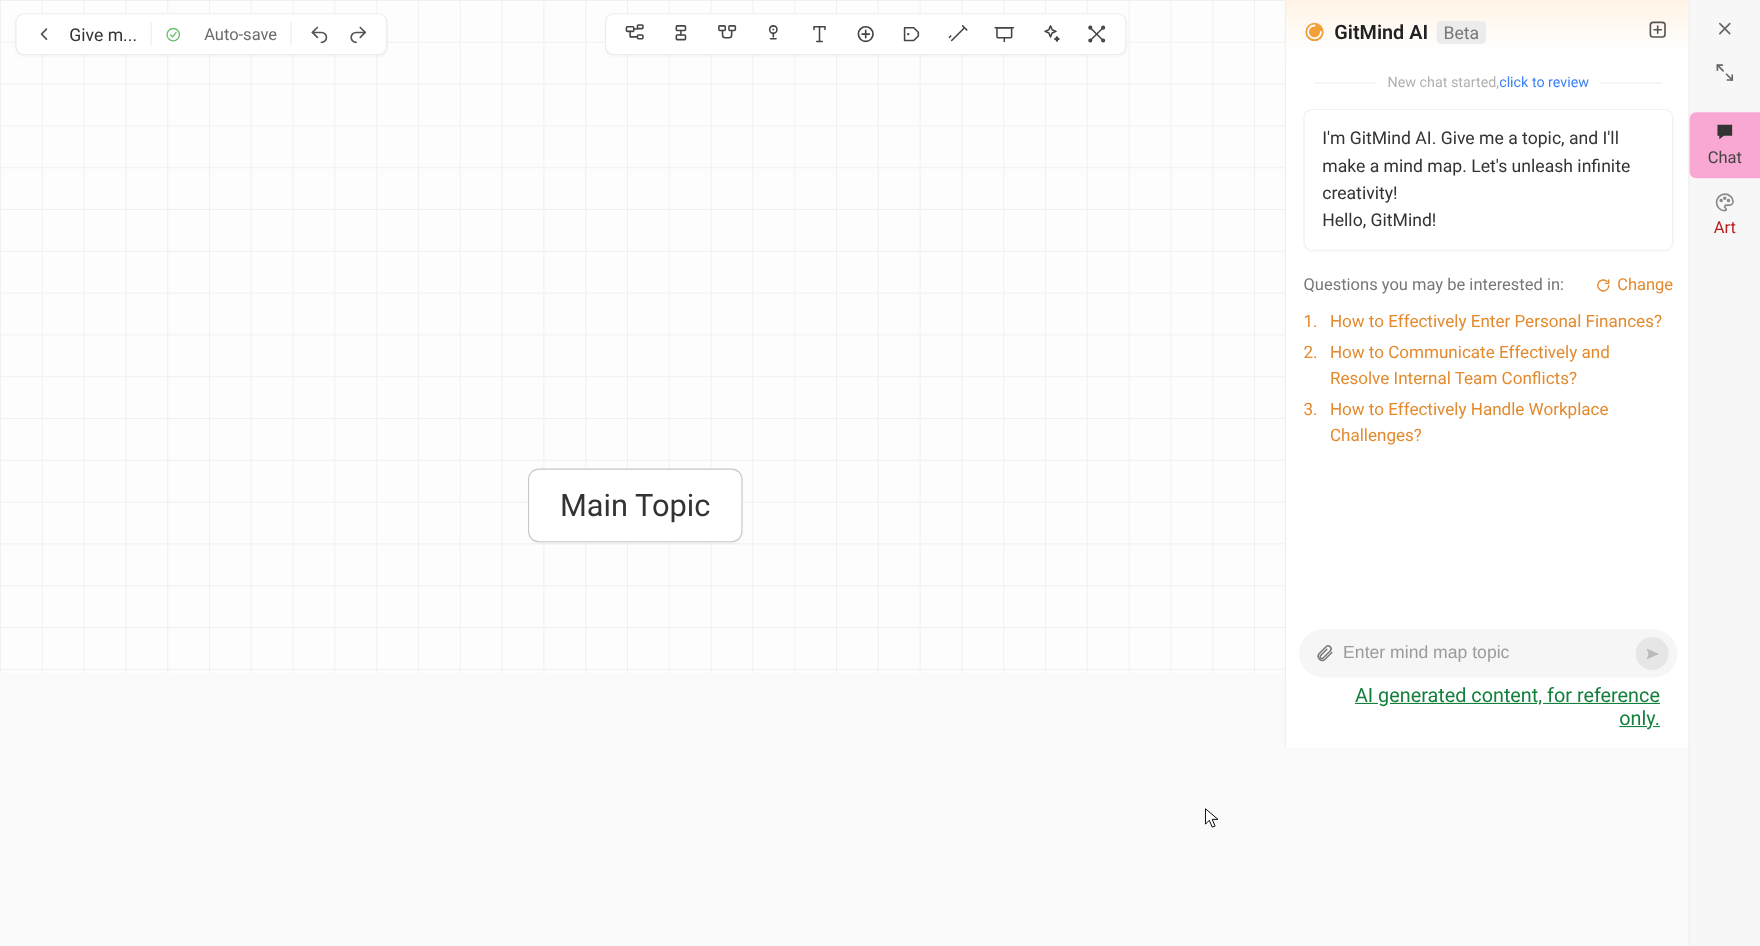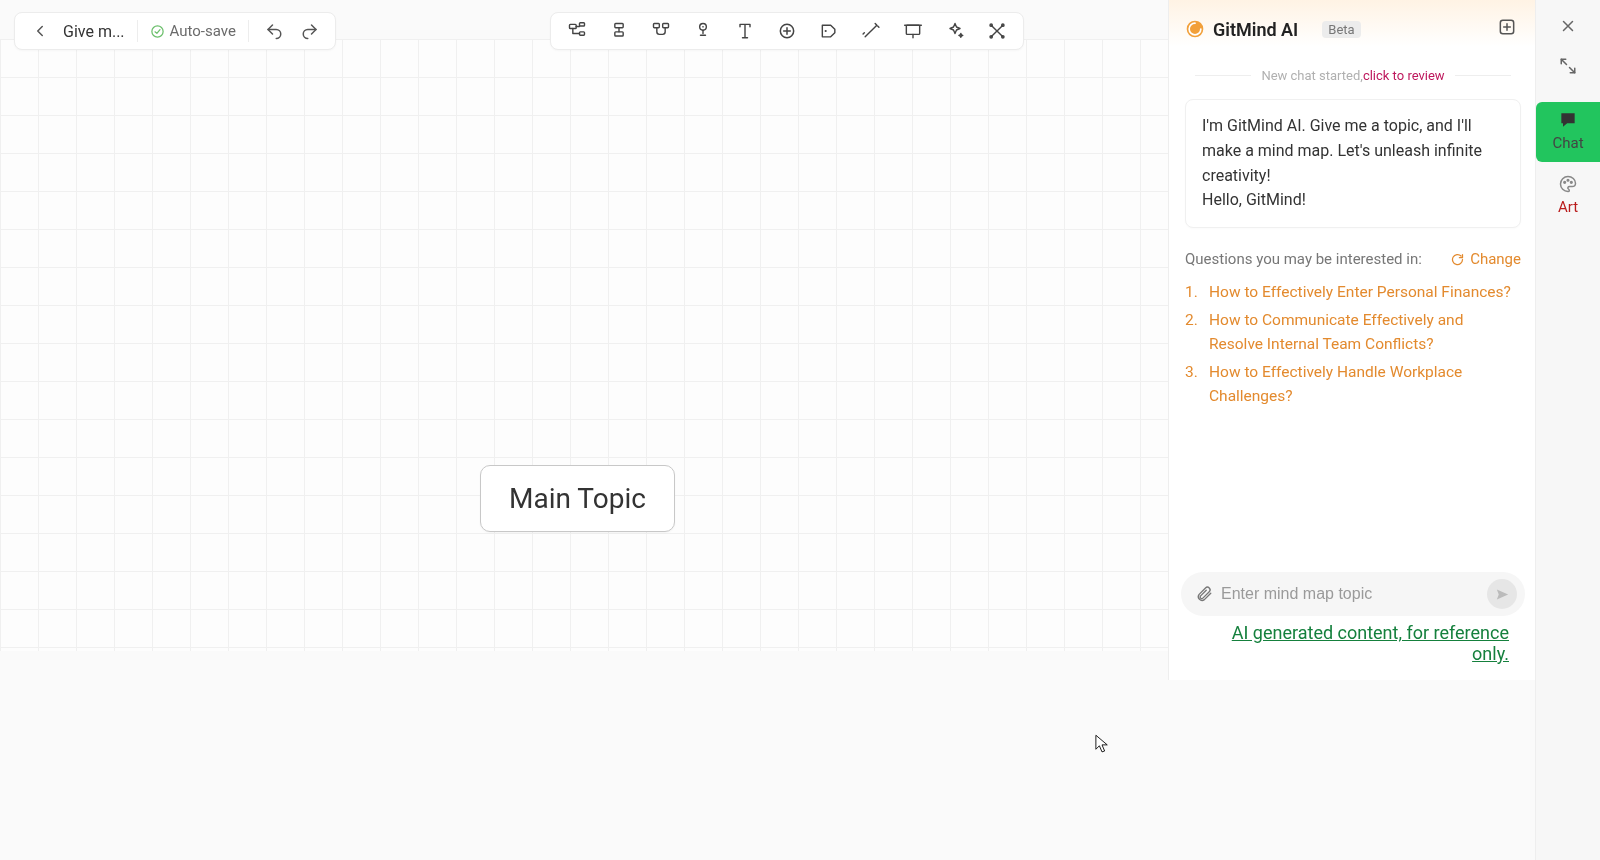--- a/index.html
+++ b/index.html
@@ -17,21 +17,20 @@
     position: absolute;
     left: 0; top: 0;
     width: 1168px;
     height: 612px;
     background-color: #fdfdfd;
     background-image:
       linear-gradient(#f0f0f0 1px, transparent 1px),
       linear-gradient(90deg, #f0f0f0 1px, transparent 1px);
     background-size: 38px 38px;
     background-position: 0 0;
-    margin-top: 39px;
   }
   
   .header-left {
     position: absolute;
     top: 12px;
     left: 14px;
     height: 36px;
     display: flex;
     align-items: center;
     gap: 2px;
@@ -61,21 +60,21 @@
   }
   .hl-sep {
     width: 1px;
     height: 22px;
     background: #ededed;
     margin: 0 6px;
   }
   .hl-auto {
     display: flex;
     align-items: center;
-    gap: 5px;
+    gap: 21px;
     font-size: 15px;
     color: #6b6b6b;
     padding: 0 4px;
   }
   
   .toolbar {
     position: absolute;
     top: 12px;
     left: 550px;
     height: 36px;
@@ -136,26 +135,26 @@
     display: inline-flex;
     align-items: center;
     justify-content: center;
   }
   .ai-title {
     font-size: 18px;
     font-weight: 600;
     color: #222;
   }
   .ai-badge {
-    font-size: 13px;
+    font-size: 16px;
     background: #ececec;
     color: #777;
     border-radius: 4px;
     padding: 1px 6px;
-    margin-left: 24px;
+    margin-left: 8px;
   }
   .ai-header-right {
     margin-left: auto;
     display: flex;
     align-items: center;
   }
   .ai-divider-line {
     display:flex;
     align-items:center;
     justify-content:center;
@@ -164,21 +163,21 @@
     padding: 10px 16px 10px;
   }
   .ai-divider-line::before, .ai-divider-line::after {
     content:"";
     flex:1;
     height:1px;
     background:#eee;
     margin:0 10px;
   }
   .ai-review-link {
-    color:#be185d;
+    color:#3b82f6;
   }
   .ai-bubble {
     margin: 6px 16px 14px;
     background:#fff;
     border:1px solid #f0f0f0;
     border-radius:8px;
     padding:14px 16px;
     font-size:16px;
     line-height:1.55;
     color:#333;
@@ -285,21 +284,21 @@
     width:64px;
     padding:8px 0 10px;
     display:flex;
     flex-direction:column;
     align-items:center;
     font-size:15px;
     color:#444;
     gap:4px;
   }
   .rr-tab.active {
-    background:#22c55e;
+    background:#f9a8d4;
     border-radius:6px 0 0 6px;
   }
   
   .fake-cursor {
     position:absolute;
     left:1095px;
     top:734px;
     width:14px;
     height:20px;
     pointer-events:none;

